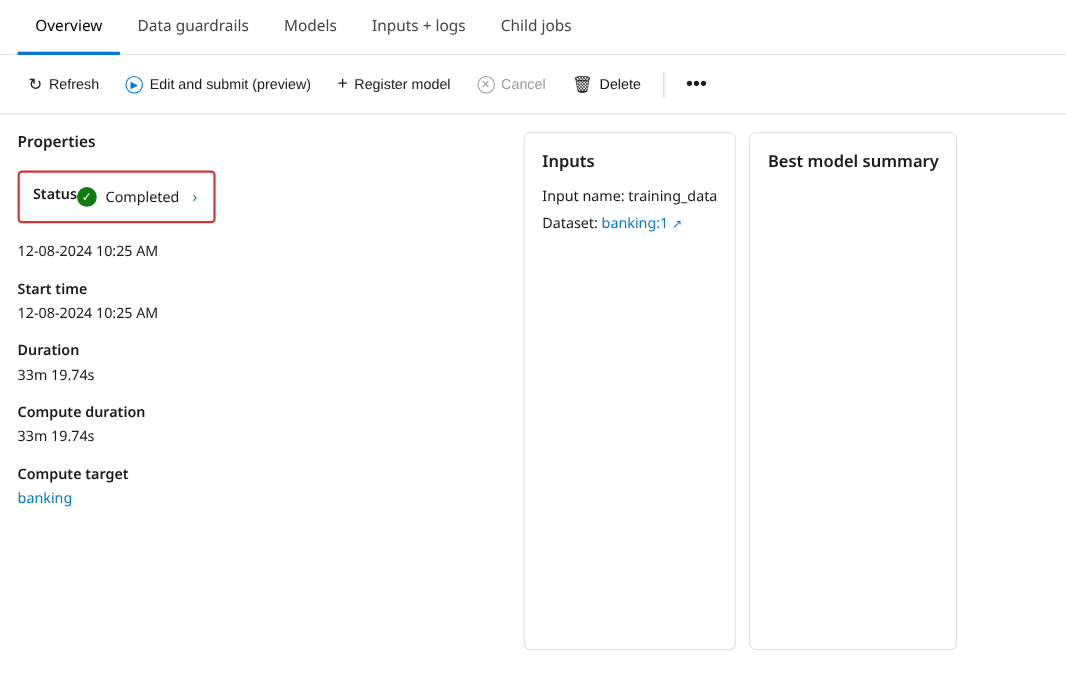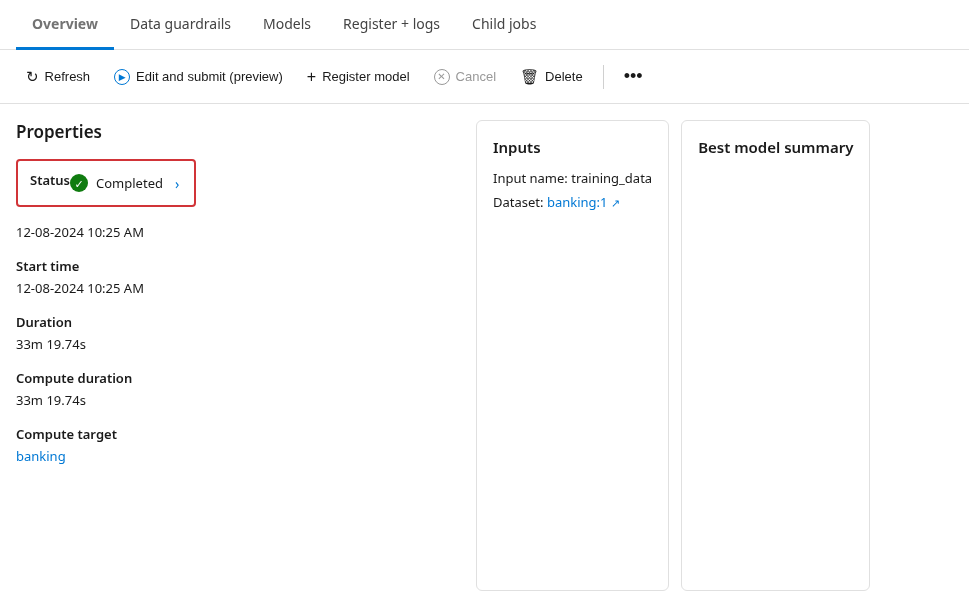--- a/index.html
+++ b/index.html
@@ -1,36 +1,36 @@
 <!DOCTYPE html>
 <html><head>
   <meta charset="utf-8">
   <style>
     * { box-sizing: border-box; margin: 0; padding: 0; }
     body { font-family: 'Segoe UI', system-ui, sans-serif; font-size: 14px; color: #1a1a1a; background: #fff; width: 969px; min-height: 613px; }
 
     
     .tabs { display: flex; align-items: center; border-bottom: 1px solid #e0e0e0; padding: 0 16px; }
     .tab { padding: 14px 16px; cursor: pointer; font-size: 14px; color: #444; border-bottom: 3px solid transparent; margin-bottom: -1px; white-space: nowrap; }
-    .tab.active { color: #737373; border-bottom: 3px solid #0078d4; font-weight: 700; }
+    .tab.active { color: #000000; border-bottom: 3px solid #0078d4; font-weight: 400; }
 
     
     .toolbar { display: flex; align-items: center; padding: 10px 16px; gap: 4px; border-bottom: 1px solid #e0e0e0; }
     .toolbar-btn { display: flex; align-items: center; gap: 6px; padding: 6px 10px; border: none; background: none; cursor: pointer; font-size: 13px; color: #1a1a1a; border-radius: 4px; white-space: nowrap; }
     .toolbar-btn .icon { font-size: 15px; }
     .toolbar-btn.disabled { color: #999; cursor: default; }
     .toolbar-divider { width: 1px; height: 24px; background: #d0d0d0; margin: 0 6px; }
     .toolbar-more { padding: 6px 10px; border: none; background: none; cursor: pointer; font-size: 18px; color: #1a1a1a; border-radius: 4px; }
 
     
     .content { display: flex; gap: 0; padding: 16px; height: calc(613px - 110px); overflow: auto; }
 
     
     .left-panel { flex: 0 0 460px; padding-right: 24px; }
-    .section-title { font-size: 17px; font-weight: 600; color: #1a1a1a; margin-bottom: 16px; }
+    .section-title { font-size: 14px; font-weight: 600; color: #1a1a1a; margin-bottom: 16px; }
 
     .property-group { margin-bottom: 16px; }
     .property-label { font-size: 13px; font-weight: 600; color: #1a1a1a; margin-bottom: 4px; }
     .property-value { font-size: 13px; color: #1a1a1a; }
 
     
     .status-box { border: 2px solid #d13438; border-radius: 4px; padding: 10px 12px; margin-bottom: 16px; display: inline-flex; flex-direction: row; min-width: 180px; }
     .status-label { font-size: 13px; font-weight: 600; margin-bottom: 6px; }
     .status-value { display: flex; align-items: center; gap: 8px; font-size: 13px; }
     .status-check { display: inline-flex; align-items: center; justify-content: center; width: 18px; height: 18px; background: #107c10; border-radius: 50%; color: white; font-size: 11px; flex-shrink: 0; }
@@ -45,21 +45,21 @@
 
     .link-text { color: #0078d4; text-decoration: none; }
   </style>
 </head>
 <body>
 
 <div class="tabs">
   <div class="tab active">Overview</div>
   <div class="tab">Data guardrails</div>
   <div class="tab">Models</div>
-  <div class="tab">Register + logs</div>
+  <div class="tab">Inputs + logs</div>
   <div class="tab">Child jobs</div>
 </div>
 
 <div class="toolbar">
   <button class="toolbar-btn">
     <span class="icon">↻</span>
     <span>Refresh</span>
   </button>
 
   <button class="toolbar-btn">

